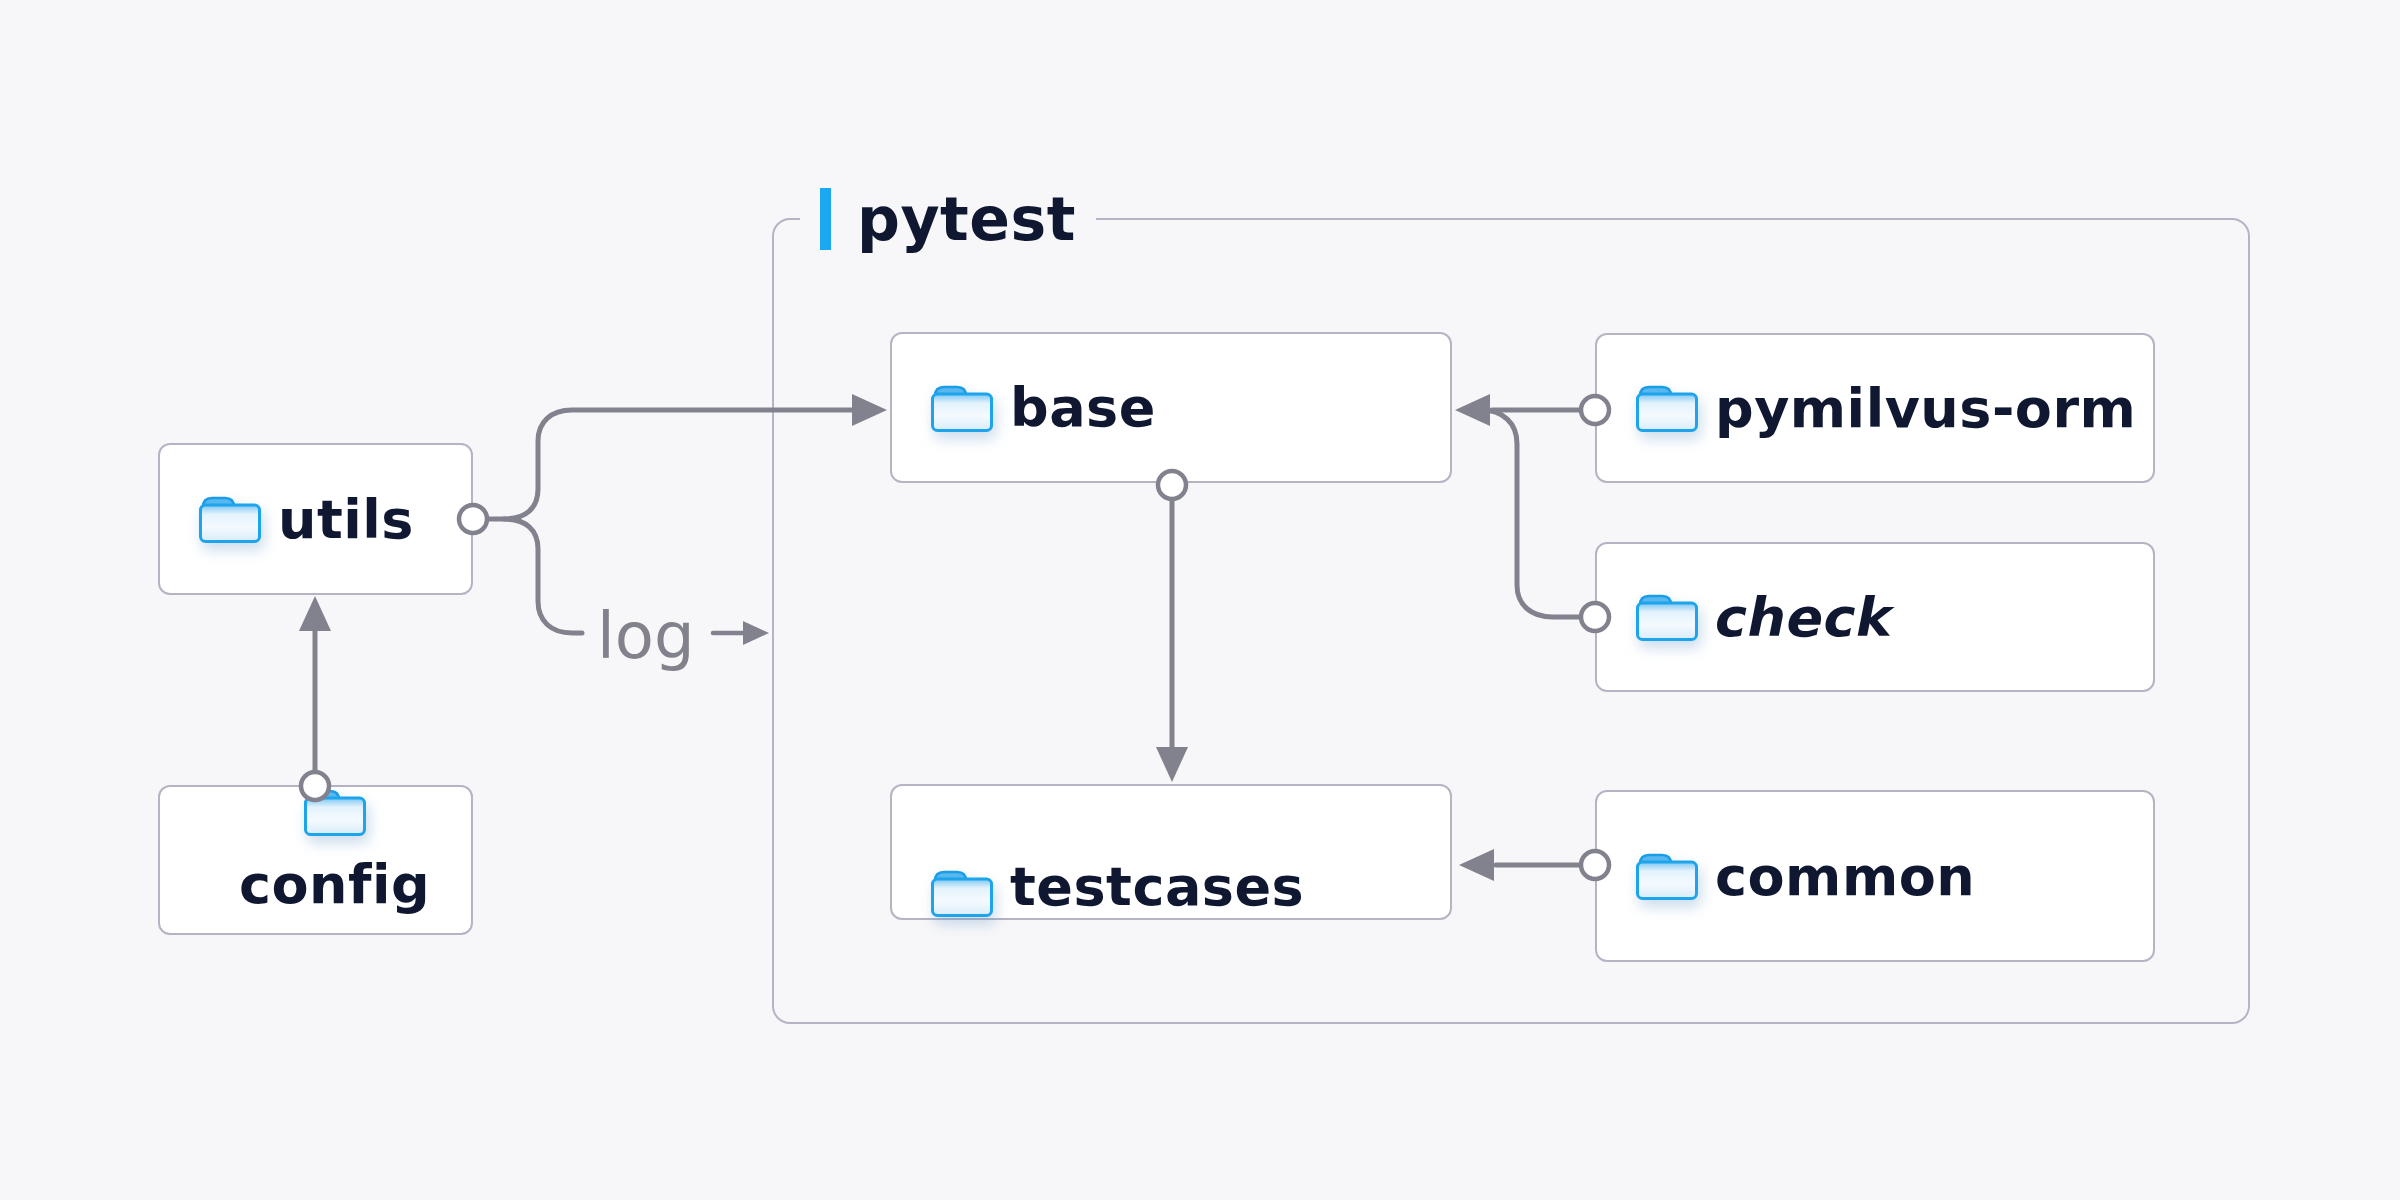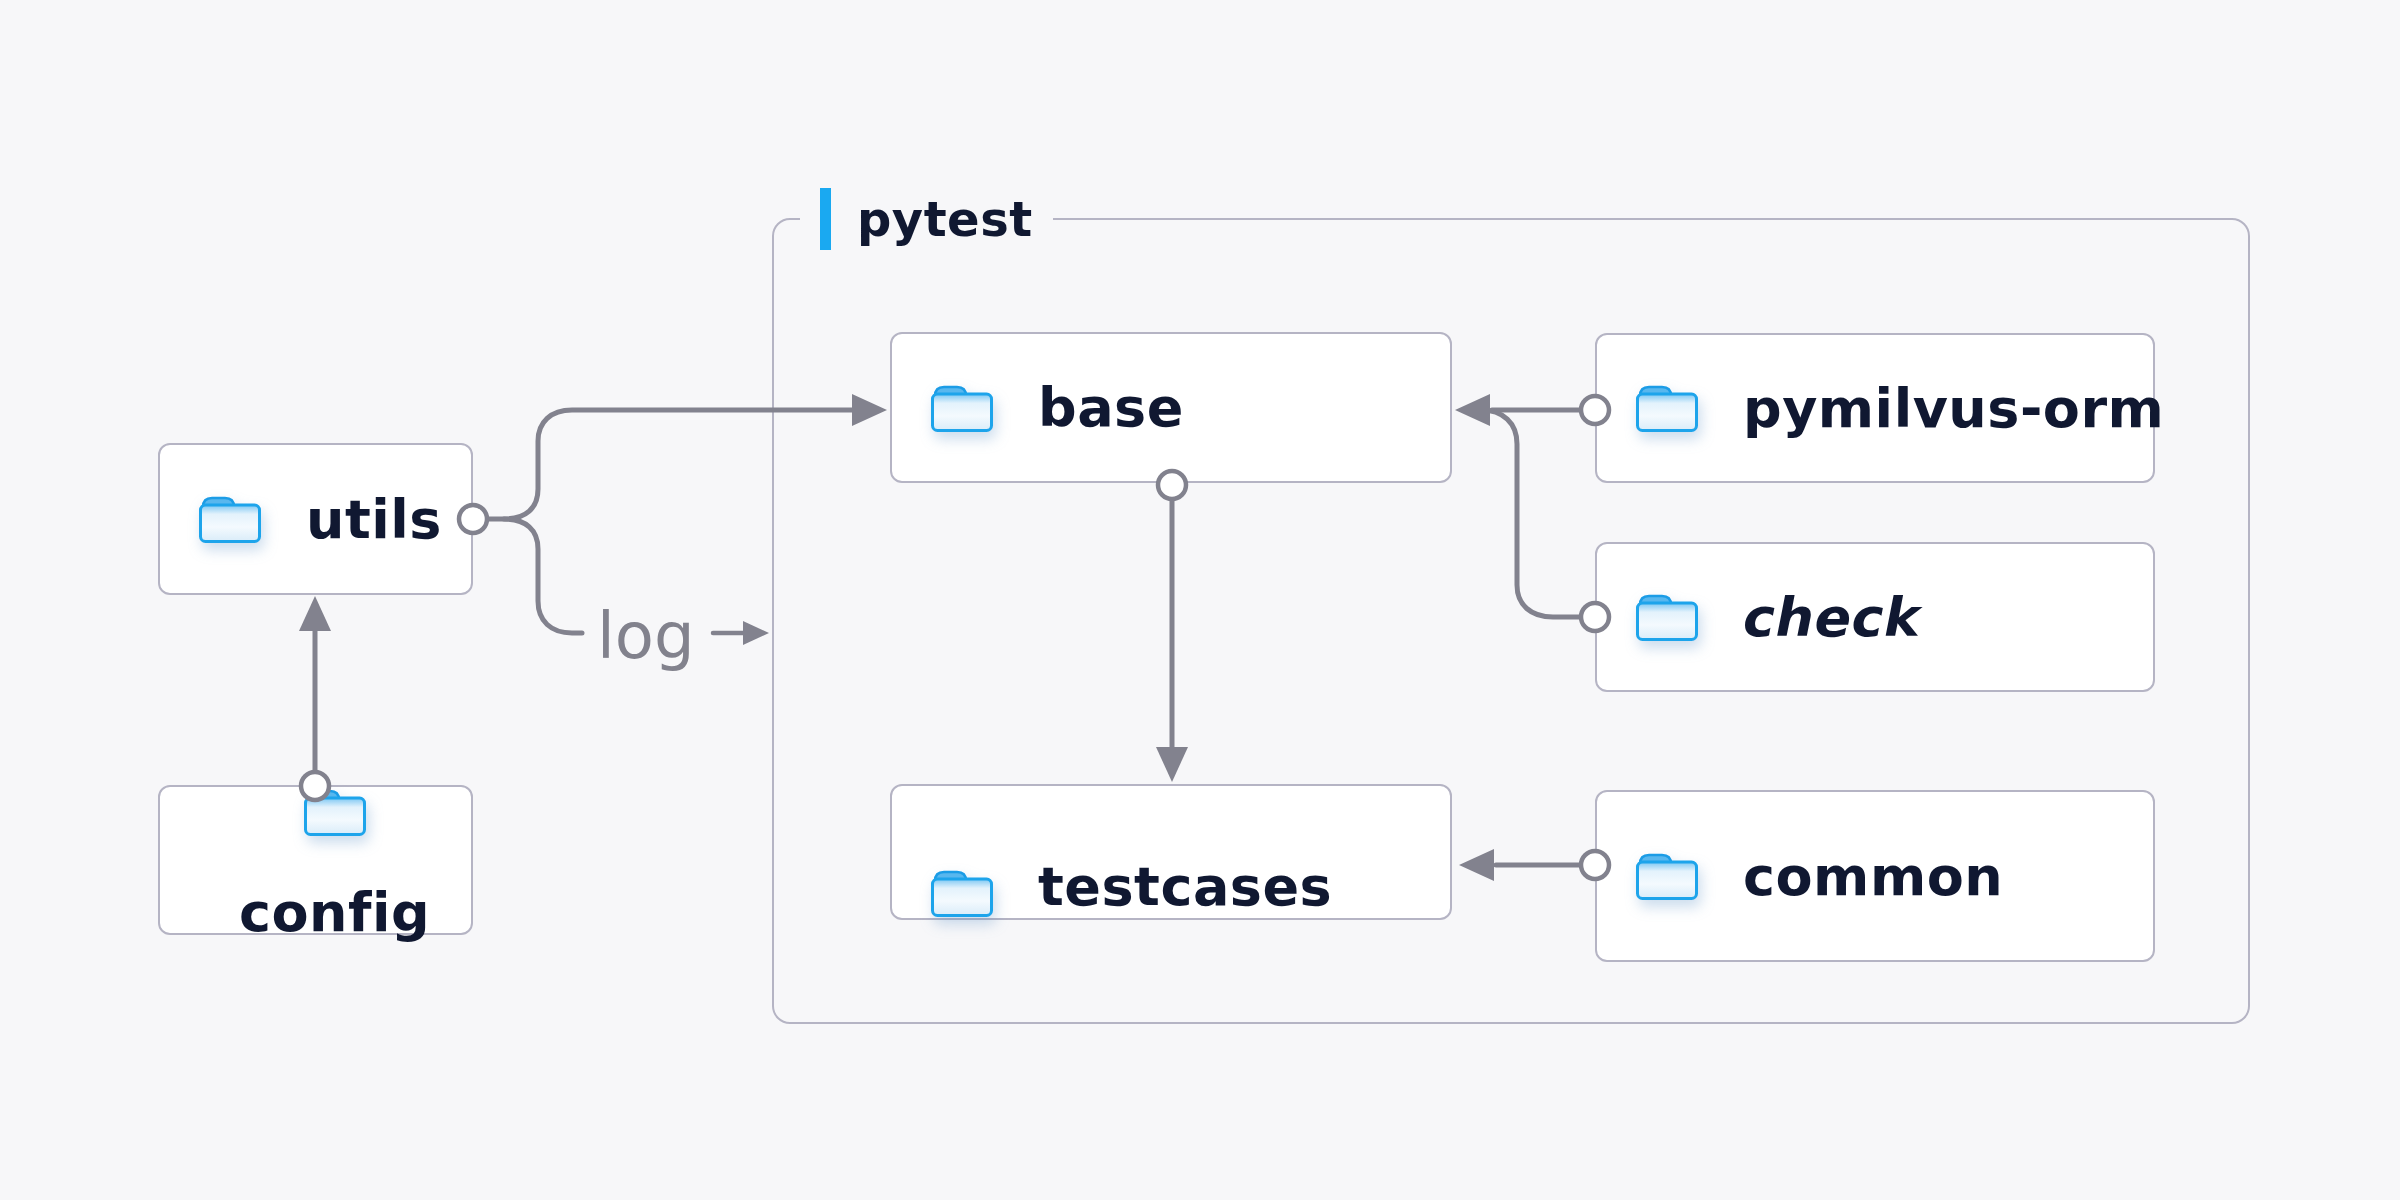--- a/index.html
+++ b/index.html
@@ -5,24 +5,24 @@
   html,body{margin:0;padding:0;}
   body{background:#f7f7f9;font-family:"DejaVu Sans","Liberation Sans",sans-serif;}
   #stage{position:relative;width:2400px;height:1200px;background:#f7f7f9;overflow:hidden;}
 
   
   #group{position:absolute;left:772px;top:218px;width:1478px;height:806px;
          border:2.5px solid #b5b4c4;border-radius:18px;box-sizing:border-box;}
   #group-label{position:absolute;left:26px;top:-34px;display:flex;align-items:center;
          background:#f7f7f9;padding:0 20px;height:66px;}
   #group-accent{width:11px;height:62px;background:#1aa9f1;margin-right:26px;}
-  #group-title{font-size:48px;font-weight:700;color:#101831;letter-spacing:.5px;}
+  #group-title{font-size:60px;font-weight:700;color:#101831;letter-spacing:.5px;}
 
   
-  .node{position:absolute;display:flex;align-items:center;gap:44px;padding-left:38px;
+  .node{position:absolute;display:flex;align-items:center;gap:16px;padding-left:38px;
         background:#ffffff;border:2.5px solid #b5b4c4;border-radius:12px;box-sizing:border-box;}
   .node .lbl{font-size:54px;font-weight:700;color:#101831;letter-spacing:.5px;white-space:nowrap;}
   .folder{flex:0 0 auto;filter:drop-shadow(3px 7px 7px rgba(70,130,190,.28));}
 
   .n-utils    {left:158px; top:443px; width:315px; height:152px;}
   .n-config   {left:158px; top:785px; width:315px; height:150px;flex-direction:column;}
   .n-base     {left:890px; top:332px; width:562px; height:151px;}
   .n-testcases{left:890px; top:784px; width:562px; height:136px;align-items:flex-end;}
   .n-pymilvus {left:1595px;top:333px; width:560px; height:150px;}
   .n-check    {left:1595px;top:542px; width:560px; height:150px;font-style:italic;}

